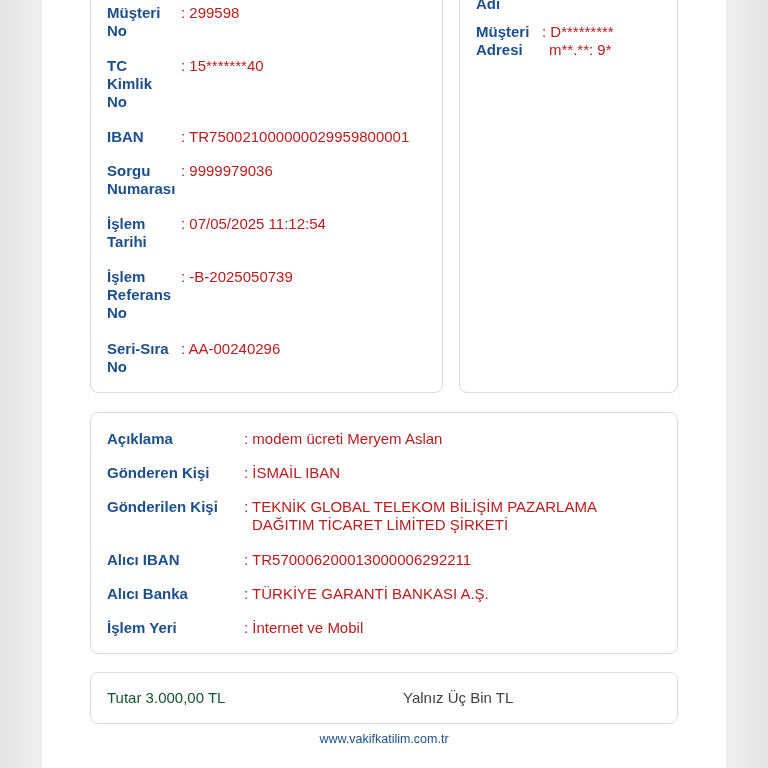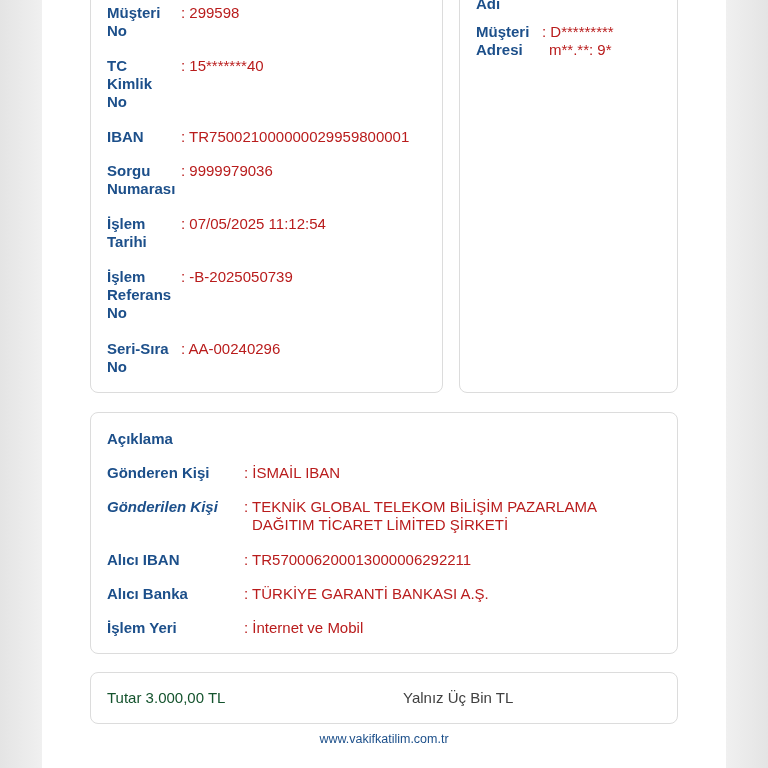--- a/index.html
+++ b/index.html
@@ -81,25 +81,26 @@
       <div class="lbl">Adresi</div>
     </div>
     <div class="row" style="left:82px; top:42px;">
       <div class="val">: D*********</div>
       <div class="val" style="padding-left:7px;">m**.**: 9*</div>
     </div>
   </div>
 
   <div class="card mid-card">
     <div class="row lbl" style="left:16px; top:17px;">Açıklama</div>
+    <div class="row val" style="left:153px; top:17px;">: modem ücreti Meryem Aslan</div>
 
     <div class="row lbl" style="left:16px; top:51px;">Gönderen Kişi</div>
     <div class="row val" style="left:153px; top:51px;">: İSMAİL IBAN</div>
 
-    <div class="row lbl" style="left:16px; top:85px;font-style:italic;">Gönderilen Kişi</div>
+    <div class="row lbl" style="left:16px; top:85px;">Gönderilen Kişi</div>
     <div class="row" style="left:153px; top:85px;">
       <div class="val">: TEKNİK GLOBAL TELEKOM BİLİŞİM PAZARLAMA</div>
       <div class="val" style="padding-left:8px;">DAĞITIM TİCARET LİMİTED ŞİRKETİ</div>
     </div>
 
     <div class="row lbl" style="left:16px; top:138px;">Alıcı IBAN</div>
     <div class="row val" style="left:153px; top:138px;">: TR570006200013000006292211</div>
 
     <div class="row lbl" style="left:16px; top:172px;">Alıcı Banka</div>
     <div class="row val" style="left:153px; top:172px;">: TÜRKİYE GARANTİ BANKASI A.Ş.</div>

